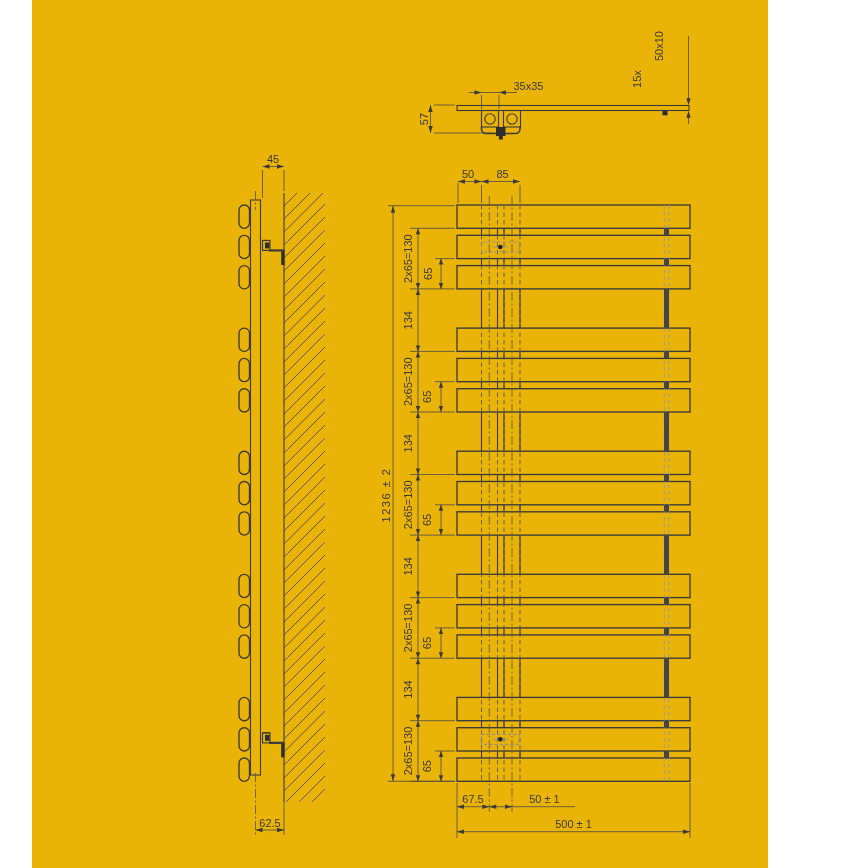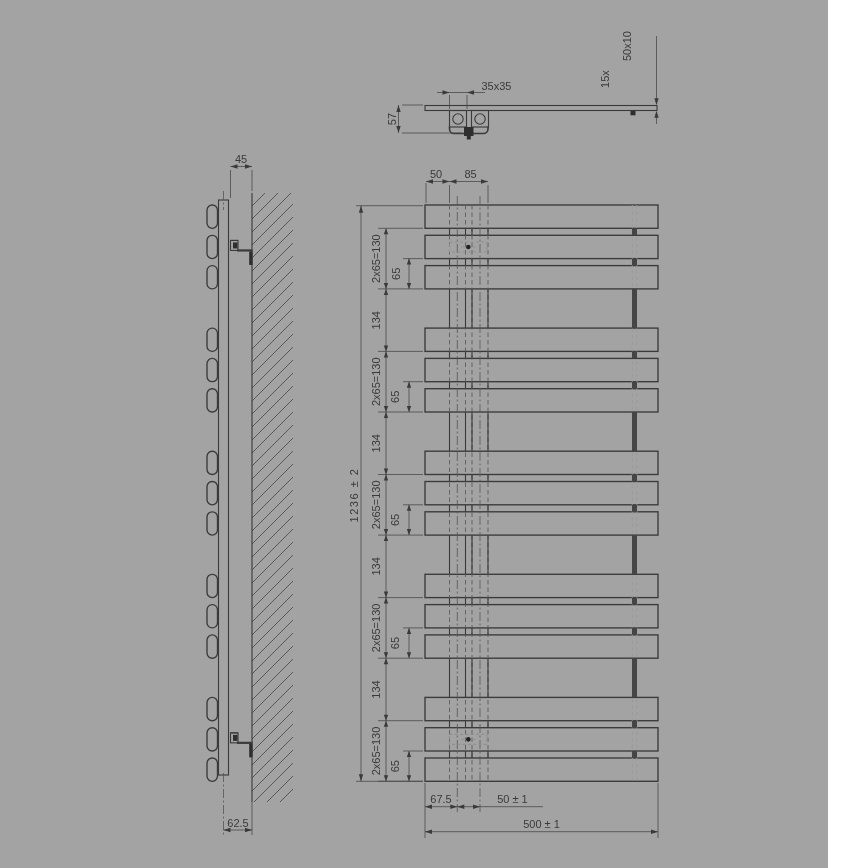--- a/index.html
+++ b/index.html
@@ -1,16 +1,16 @@
 <!DOCTYPE html>
 <html><head>
 <meta charset="utf-8">
 <style>
   html,body{margin:0;padding:0;background:#ffffff;}
-  .stage{position:relative;width:828px;height:868px;background:#a3a3a3;overflow:hidden;}
+  .stage{position:relative;width:736px;height:868px;background:#eab308;overflow:hidden;margin-left:32px;}
   svg{position:absolute;left:0;top:0;}
   .ln{stroke:#3a3a3a;stroke-width:1.1;fill:none;}
   .thick{stroke-width:1.35;}
   .dim-ln{stroke:#4a4a4a;stroke-width:0.8;fill:none;}
   .hidden-ln{stroke:#606060;stroke-width:0.95;stroke-dasharray:4.5,3;fill:none;}
   .lt-dash{stroke:#9a9a9a;stroke-width:1;stroke-dasharray:3.5,3;fill:none;}
   .brk-dash{stroke:#8f8f8f;stroke-width:1.15;stroke-dasharray:3,2.3;fill:none;}
   .cl{stroke:#555;stroke-width:0.8;stroke-dasharray:9,2.5,2,2.5;fill:none;}
   .hatch-ln{stroke:#4a4a4a;stroke-width:0.85;}
   .gray-thin{stroke:#8f8f8f;stroke-width:0.8;}

